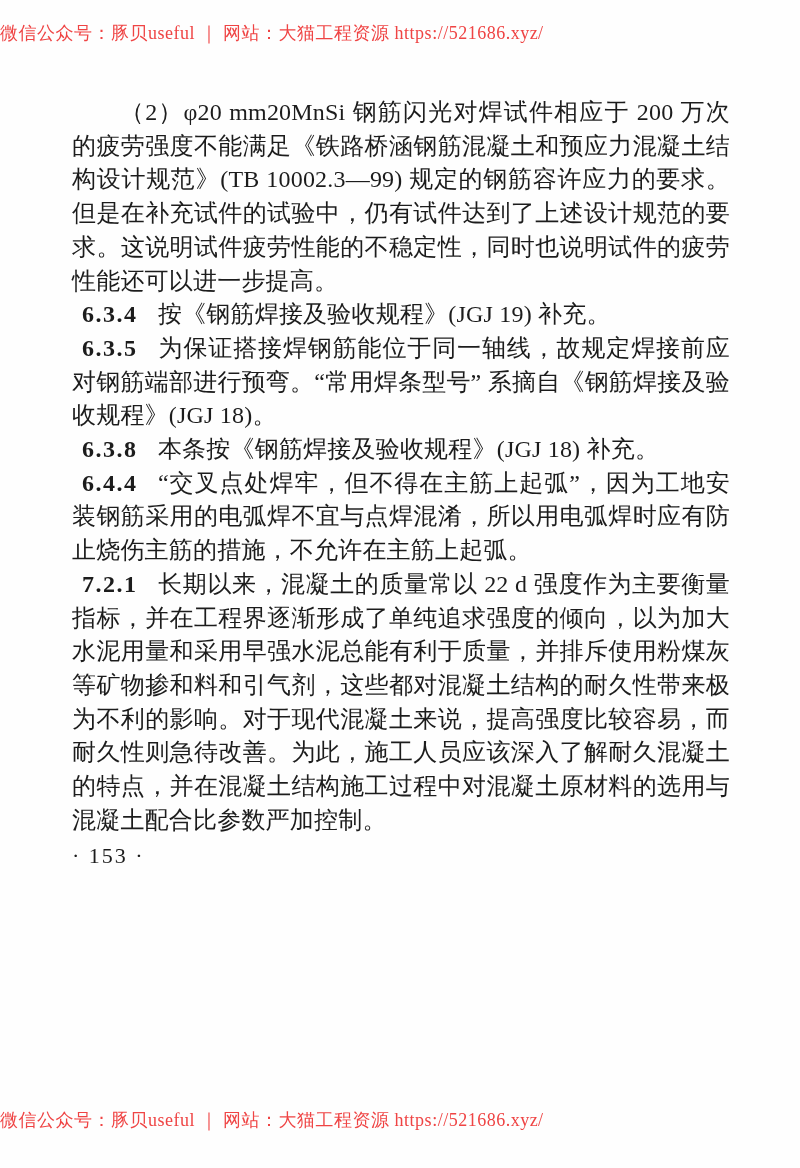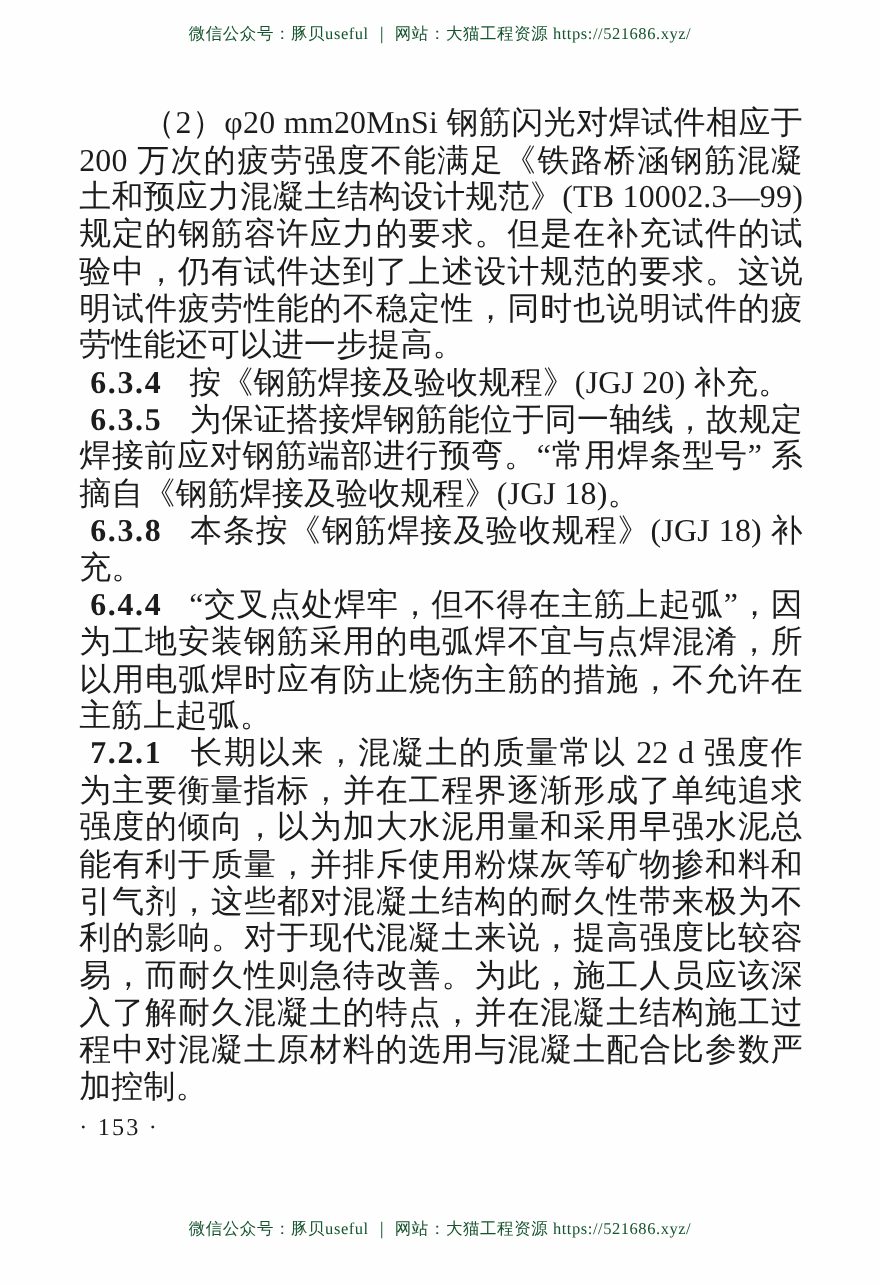--- a/index.html
+++ b/index.html
@@ -14,37 +14,36 @@
     margin: 0 auto;
     background: #fefefe;
     overflow: hidden;
     font-family: "Liberation Serif", "DejaVu Serif", serif;
     color: #1c1c1c;
   }
   .watermark {
     position: absolute;
     left: 0;
     width: 100%;
-    text-align: center;
-    color: #14532d;
-    font-size: 15px;
+    color: #ef4444;
+    font-size: 18px;
     letter-spacing: 0.5px;
     white-space: nowrap;
   }
   .watermark.top { top: 21px; }
   .watermark.bottom { top: 1108px; }
   .content {
     position: absolute;
     top: 96px;
     left: 72px;
     width: 658px;
   }
   .para {
     margin: 0;
-    font-size: 29px;
+    font-size: 24px;
     line-height: 33.7px;
     text-align: justify;
     text-justify: inter-ideograph;
     letter-spacing: 0.2px;
   }
   .para.indent { text-indent: 2em; }
   .secnum {
     font-weight: bold;
     letter-spacing: 1.5px;
     margin-right: 0.85em;
@@ -64,21 +63,21 @@
 
 <div class="page">
 
   <div class="watermark top">微信公众号：豚贝useful ｜ 网站：大猫工程资源 https://521686.xyz/</div>
 
   <div class="content">
 
     <p class="para indent"><span>（2）φ20 mm20MnSi 钢筋闪光对焊试件相应于 200 万次的疲劳强度不能满足《铁路桥涵钢筋混凝土和预应力混凝土结构设计规范》(TB 10002.3—99) 规定的钢筋容许应力的要求。但是在补充试件的试验中，仍有试件达到了上述设计规范的要求。这说明试件疲劳性能的不稳定性，同时也说明试件的疲劳性能还可以进一步提高。</span></p>
 
 
-    <p class="para"><span class="secnum">6.3.4</span><span>按《钢筋焊接及验收规程》(JGJ 20) 补充。</span></p>
+    <p class="para"><span class="secnum">6.3.4</span><span>按《钢筋焊接及验收规程》(JGJ 19) 补充。</span></p>
 
     <p class="para"><span class="secnum">6.3.5</span><span>为保证搭接焊钢筋能位于同一轴线，故规定焊接前应对钢筋端部进行预弯。“常用焊条型号” 系摘自《钢筋焊接及验收规程》(JGJ 18)。</span></p>
 
     <p class="para"><span class="secnum">6.3.8</span><span>本条按《钢筋焊接及验收规程》(JGJ 18) 补充。</span></p>
 
     <p class="para"><span class="secnum">6.4.4</span><span>“交叉点处焊牢，但不得在主筋上起弧”，因为工地安装钢筋采用的电弧焊不宜与点焊混淆，所以用电弧焊时应有防止烧伤主筋的措施，不允许在主筋上起弧。</span></p>
 
     <p class="para"><span class="secnum">7.2.1</span><span>长期以来，混凝土的质量常以 22 d 强度作为主要衡量指标，并在工程界逐渐形成了单纯追求强度的倾向，以为加大水泥用量和采用早强水泥总能有利于质量，并排斥使用粉煤灰等矿物掺和料和引气剂，这些都对混凝土结构的耐久性带来极为不利的影响。对于现代混凝土来说，提高强度比较容易，而耐久性则急待改善。为此，施工人员应该深入了解耐久混凝土的特点，并在混凝土结构施工过程中对混凝土原材料的选用与混凝土配合比参数严加控制。</span></p>
 
     <div class="page-number">· 153 ·</div>

